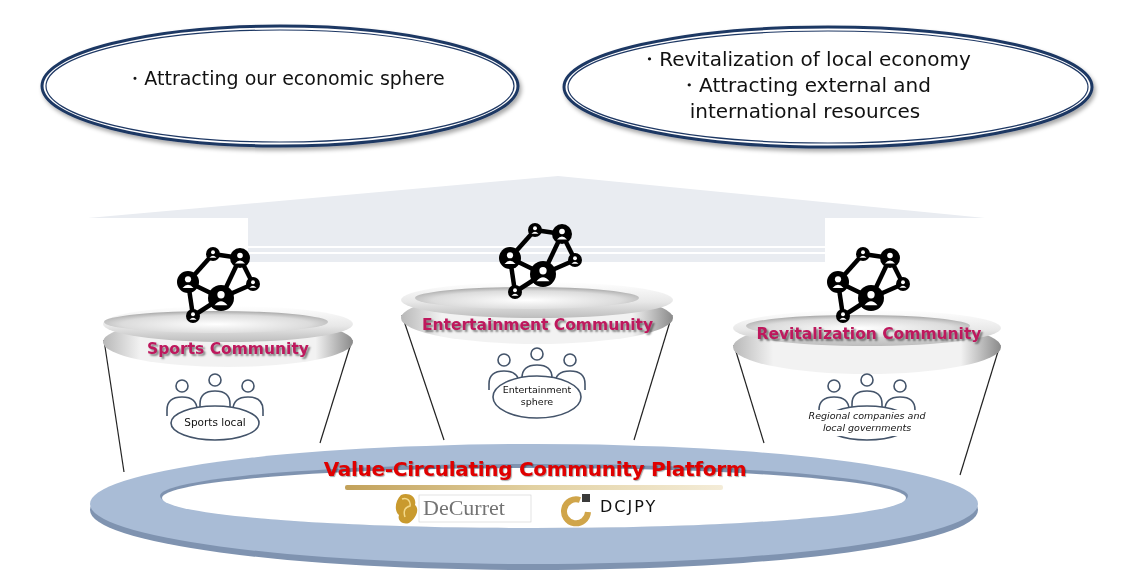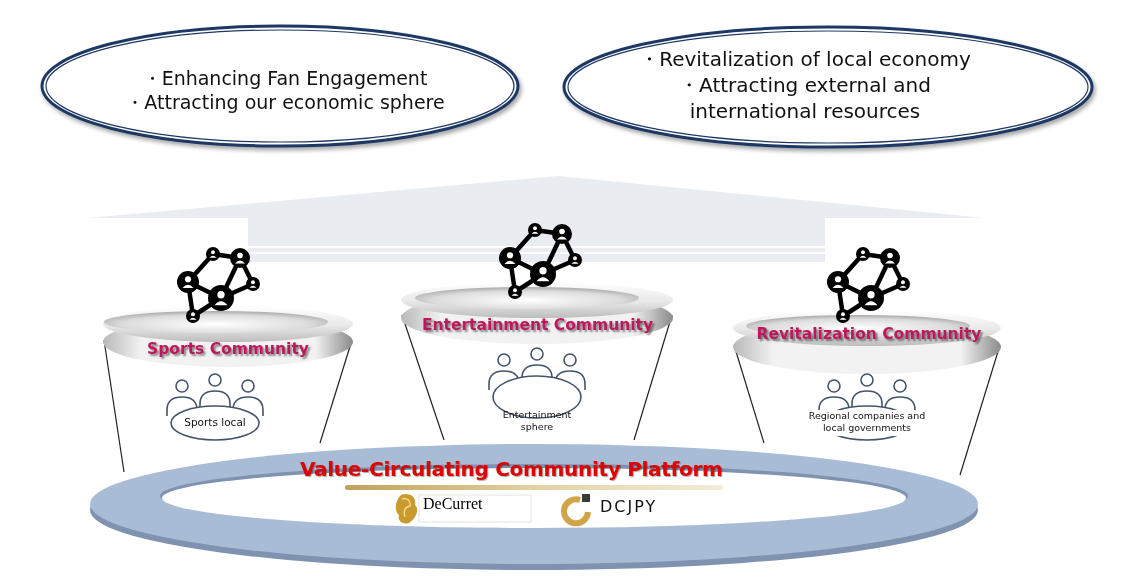--- a/index.html
+++ b/index.html
@@ -5,24 +5,24 @@
   html, body { margin:0; padding:0; background:#ffffff; }
   body { width:1136px; height:588px; position:relative; overflow:hidden;
          font-family:"DejaVu Sans", "Liberation Sans", sans-serif; color:#000; }
   svg.canvas { position:absolute; left:0; top:0; }
   .goal-text { position:absolute; text-align:center; color:#111; line-height:1.28; }
   .goal-left { left:80px; top:66px; width:410px; font-size:19px; }
   .goal-right { left:585px; top:46px; width:440px; font-size:20px; line-height:1.3; }
   .comm-label { position:absolute; text-align:center; font-weight:bold; color:#be185d;
                 text-shadow:2px 2px 2px rgba(0,0,0,0.45); white-space:nowrap; font-size:15.5px; }
   .group-label { position:absolute; text-align:center; color:#111; white-space:nowrap; }
-  .platform-title { position:absolute; left:300px; top:457px; width:470px; text-align:left;
+  .platform-title { position:absolute; left:300px; top:457px; width:470px; text-align:center;
                     color:#e00000; font-weight:bold; font-size:20px; letter-spacing:-0.3px;
                     text-shadow:1px 1px 1px rgba(0,0,0,0.35); }
-  .logo-text-dc { position:absolute; font-family:"Liberation Serif","DejaVu Serif",serif; font-size:16px; color:#000000; }
+  .logo-text-dc { position:absolute; font-family:"Liberation Serif","DejaVu Serif",serif; font-size:22px; color:#737373; }
   .logo-text-dcjpy { position:absolute; font-family:"DejaVu Sans", sans-serif; font-size:16px; letter-spacing:2px; color:#111; }
 </style>
 </head>
 <body>
 
 <svg class="canvas" width="1136" height="588" viewBox="0 0 1136 588">
   <defs>
     <linearGradient id="rimGrad" x1="0" y1="0" x2="0" y2="1">
       <stop offset="0" stop-color="#ffffff"></stop>
       <stop offset="0.55" stop-color="#e8e8e8"></stop>
@@ -221,21 +221,20 @@
     <rect x="419" y="495" width="112" height="27"></rect>
   </g>
 
   <g transform="translate(576,508)">
     <path d="M4,-8 A12,12 0 1,0 12,4" fill="none" stroke="#d0a54a" stroke-width="6"></path>
     <rect x="6" y="-14" width="8" height="8" fill="#3a3a3a"></rect>
   </g>
 </svg>
 
 <div class="goal-text goal-left">
-  <div>・Enhancing Fan Engagement</div>
   <div>・Attracting our economic sphere</div>
 </div>
 <div class="goal-text goal-right">
   <div>・Revitalization of local economy</div>
   <div>・Attracting external and</div>
   <div>international resources</div>
 </div>
 
 <div class="comm-label" style="left:108px; top:340px; width:240px;">
   <div>Sports Community</div>
@@ -243,24 +242,24 @@
 <div class="comm-label" style="left:400px; top:316px; width:275px;">
   <div>Entertainment Community</div>
 </div>
 <div class="comm-label" style="left:735px; top:324px; width:268px; line-height:1.3;">
   <div>Revitalization Community</div>
 </div>
 
 <div class="group-label" style="left:171px; top:416px; width:88px; font-size:10.5px;">
   <div>Sports local</div>
 </div>
-<div class="group-label" style="left:493px; top:384px; width:88px; font-size:9.5px; line-height:1.25;margin-top:25px;">
+<div class="group-label" style="left:493px; top:384px; width:88px; font-size:9.5px; line-height:1.25;">
   <div>Entertainment</div>
   <div>sphere</div>
 </div>
-<div class="group-label" style="left:797px; top:410px; width:140px; font-size:9.5px; line-height:1.25;">
+<div class="group-label" style="left:797px; top:410px; width:140px; font-size:9.5px; line-height:1.25;font-style:italic;">
   <div>Regional companies and</div>
   <div>local governments</div>
 </div>
 
 <div class="platform-title">Value-Circulating Community Platform</div>
 <div class="logo-text-dc" style="left:423px; top:495px;">DeCurret</div>
 <div class="logo-text-dcjpy" style="left:600px; top:497px;">DCJPY</div>
 
 </body></html>

